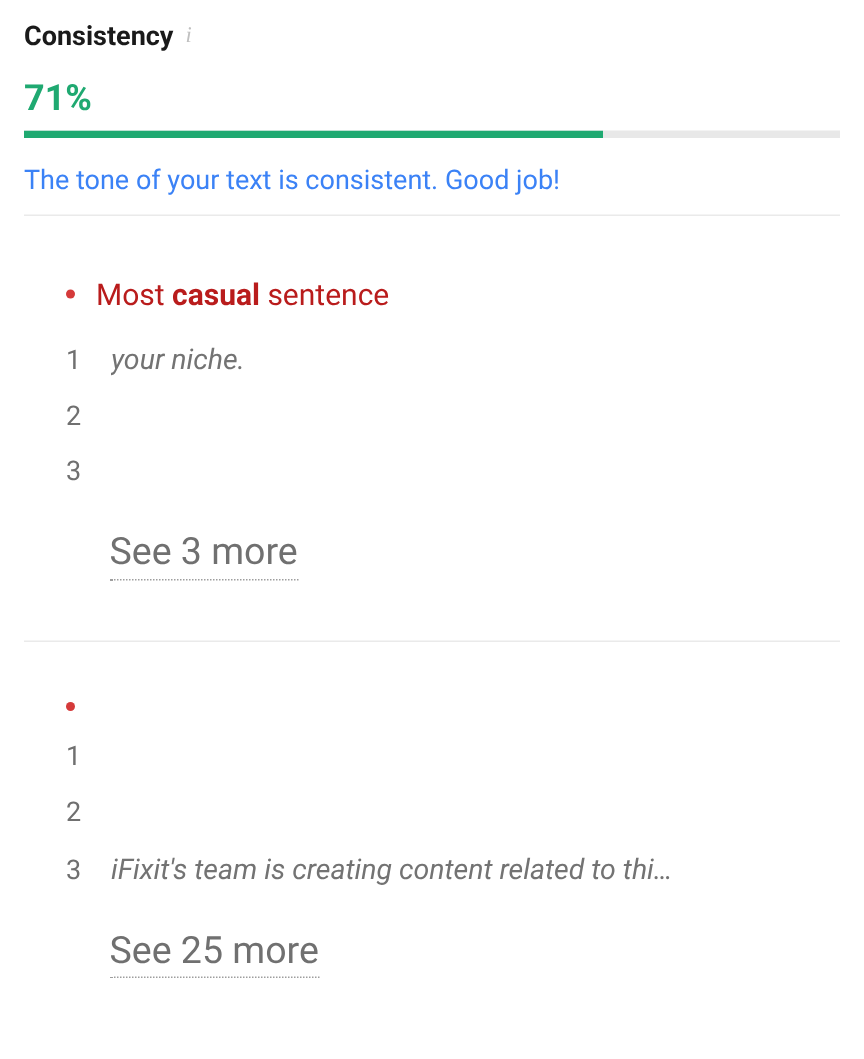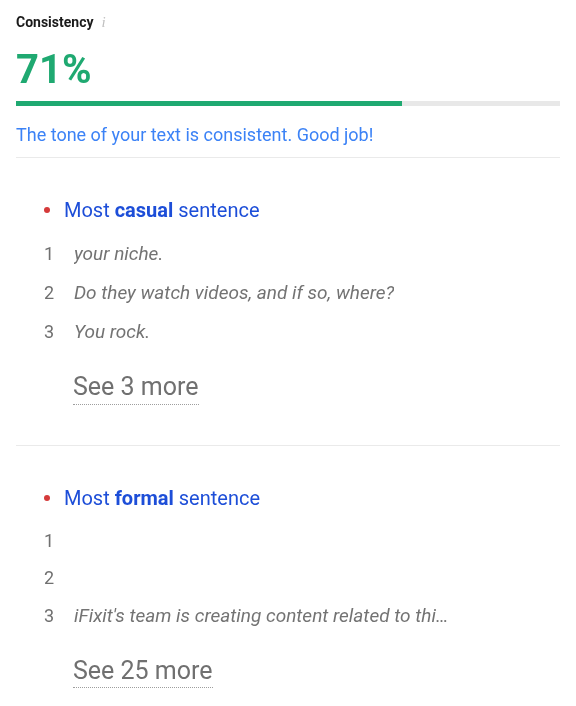--- a/index.html
+++ b/index.html
@@ -14,34 +14,34 @@
       padding: 14px 16px 24px 16px;
       color: #1a1a1a;
     }
     .header-row {
       display: flex;
       align-items: center;
       gap: 8px;
       margin-bottom: 16px;
     }
     .title {
-      font-size: 14px;
+      font-size: 18px;
       font-weight: 700;
       color: #1a1a1a;
     }
     .info-icon {
       color: #c0c0c0;
       font-size: 15px;
       font-style: italic;
       font-family: Georgia, serif;
       cursor: pointer;
       line-height: 1;
     }
     .percent {
-      font-size: 40px;
+      font-size: 24px;
       font-weight: 700;
       color: #1fa971;
       margin-bottom: 8px;
     }
     .progress-track {
       width: 100%;
       height: 5px;
       background: #e8e8e8;
       border-radius: 0;
       margin-bottom: 18px;
@@ -72,21 +72,21 @@
     }
     .dot {
       width: 6px;
       height: 6px;
       border-radius: 50%;
       flex-shrink: 0;
     }
     .dot-red { background: #d53a3a; }
     .heading-text {
       font-size: 20px;
-      color: #1d4ed8;
+      color: #b91c1c;
     }
     .heading-text .bold {
       font-weight: 700;
     }
     .list {
       list-style: none;
       padding-left: 28px;
       margin-bottom: 28px;
     }
     .list li {
@@ -148,39 +148,34 @@
   </span>
 </div>
 
 <ol class="list">
   <li>
     <span class="num">1</span>
     <span class="sentence">your niche.</span>
   </li>
   <li>
     <span class="num">2</span>
-    <span class="sentence">Do they watch videos, and if so, where?</span>
   </li>
   <li>
     <span class="num">3</span>
-    <span class="sentence">You rock.</span>
   </li>
 </ol>
 
 <div class="see-more-row">
   <span class="see-more">See 3 more</span>
 </div>
 
 <div class="divider"></div>
 
 <div class="section-heading">
   <span class="dot dot-red"></span>
-  <span class="heading-text">
-    <span>Most </span><span class="bold">formal</span><span> sentence</span>
-  </span>
 </div>
 
 <ol class="list">
   <li>
     <span class="num">1</span>
   </li>
   <li>
     <span class="num">2</span>
   </li>
   <li>

